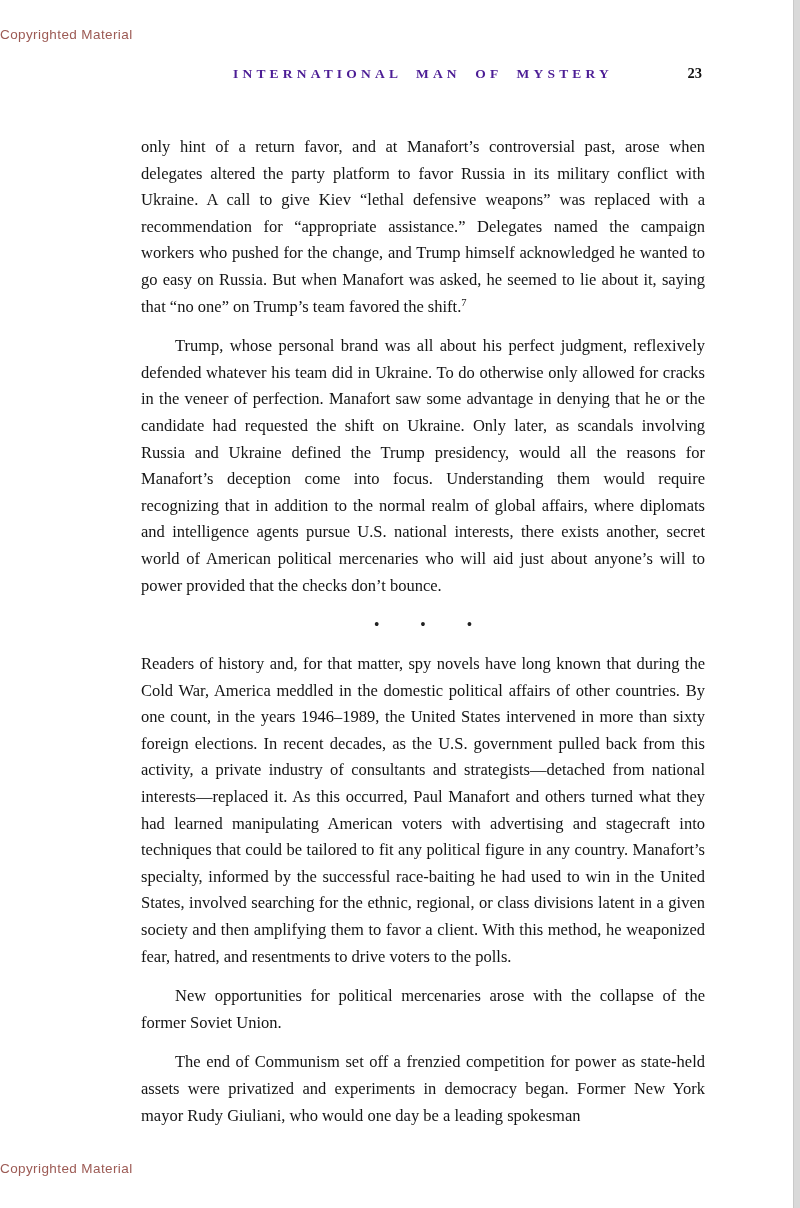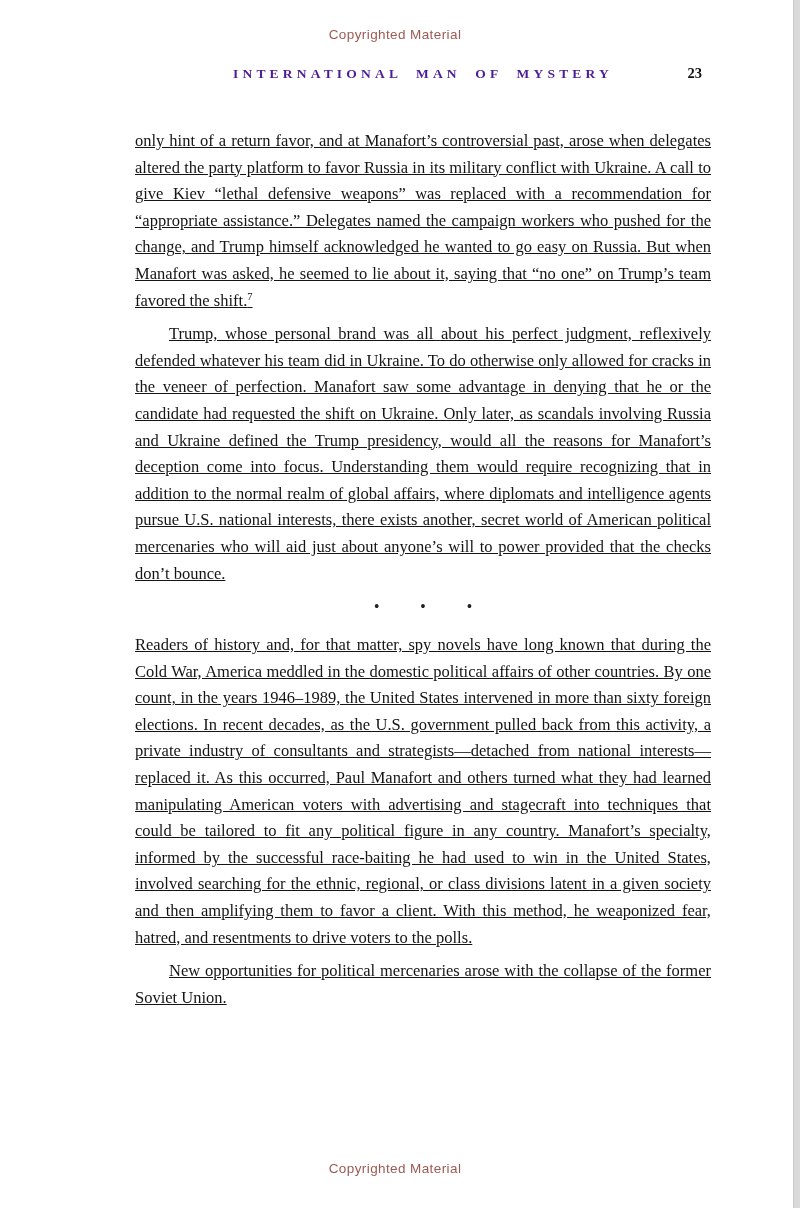--- a/index.html
+++ b/index.html
@@ -24,21 +24,20 @@
     width: 6px;
     height: 100%;
     background: #d9d9d9;
     border-left: 1px solid #c9c9c9;
   }
 
   .copyright-notice {
     position: absolute;
     left: 0;
     right: 10px;
-    text-align: center;
     font-family: "Liberation Sans", sans-serif;
     font-size: 13.5px;
     letter-spacing: 0.4px;
     color: #9c5a54;
   }
   .copyright-top { top: 27px; }
   .copyright-bottom { top: 1161px; }
 
   .page-header {
     position: absolute;
@@ -73,23 +72,22 @@
     top: 121px;
     left: 128px;
     width: 590px;
     font-family: "Liberation Serif", serif;
     font-size: 16.5px;
     line-height: 26.6px;
     text-align: justify;
     color: #141414;
   }
   .body-text p {
-    margin: 7px;
+    margin: 13px;
     padding: 0;
-    text-decoration: underline;
   }
   .body-text p.indent {
     text-indent: 34px;
   }
   .footnote-ref {
     font-size: 10.5px;
     line-height: 0;
     vertical-align: 6px;
   }
   .section-break {
@@ -120,20 +118,21 @@
     <p><span>only hint of a return favor, and at Manafort’s controversial past, arose when delegates altered the party platform to favor Russia in its military conflict with Ukraine. A call to give Kiev “lethal defensive weapons” was replaced with a recommendation for “appropriate assistance.” Delegates named the campaign workers who pushed for the change, and Trump himself acknowledged he wanted to go easy on Russia. But when Manafort was asked, he seemed to lie about it, saying that “no one” on Trump’s team favored the shift.</span><sup class="footnote-ref">7</sup></p>
 
     <p class="indent">Trump, whose personal brand was all about his perfect judgment, reflexively defended whatever his team did in Ukraine. To do otherwise only allowed for cracks in the veneer of perfection. Manafort saw some advantage in denying that he or the candidate had requested the shift on Ukraine. Only later, as scandals involving Russia and Ukraine defined the Trump presidency, would all the reasons for Manafort’s deception come into focus. Understanding them would require recognizing that in addition to the normal realm of global affairs, where diplomats and intelligence agents pursue U.S. national interests, there exists another, secret world of American political mercenaries who will aid just about anyone’s will to power provided that the checks don’t bounce.</p>
 
     <div class="section-break">• • •</div>
 
     <p>Readers of history and, for that matter, spy novels have long known that during the Cold War, America meddled in the domestic political affairs of other countries. By one count, in the years 1946–1989, the United States intervened in more than sixty foreign elections. In recent decades, as the U.S. government pulled back from this activity, a private industry of consultants and strategists—detached from national interests—replaced it. As this occurred, Paul Manafort and others turned what they had learned manipulating American voters with advertising and stagecraft into techniques that could be tailored to fit any political figure in any country. Manafort’s specialty, informed by the successful race-baiting he had used to win in the United States, involved searching for the ethnic, regional, or class divisions latent in a given society and then amplifying them to favor a client. With this method, he weaponized fear, hatred, and resentments to drive voters to the polls.</p>
 
     <p class="indent">New opportunities for political mercenaries arose with the collapse of the former Soviet Union.</p>
 
+    <p class="indent">The end of Communism set off a frenzied competition for power as state-held assets were privatized and experiments in democracy began. Former New York mayor Rudy Giuliani, who would one day be a leading spokesman</p>
 
   </div>
 
   <div class="copyright-notice copyright-bottom">Copyrighted Material</div>
 
   <div class="page-edge"></div>
 
 </div>
 
 </body></html>

